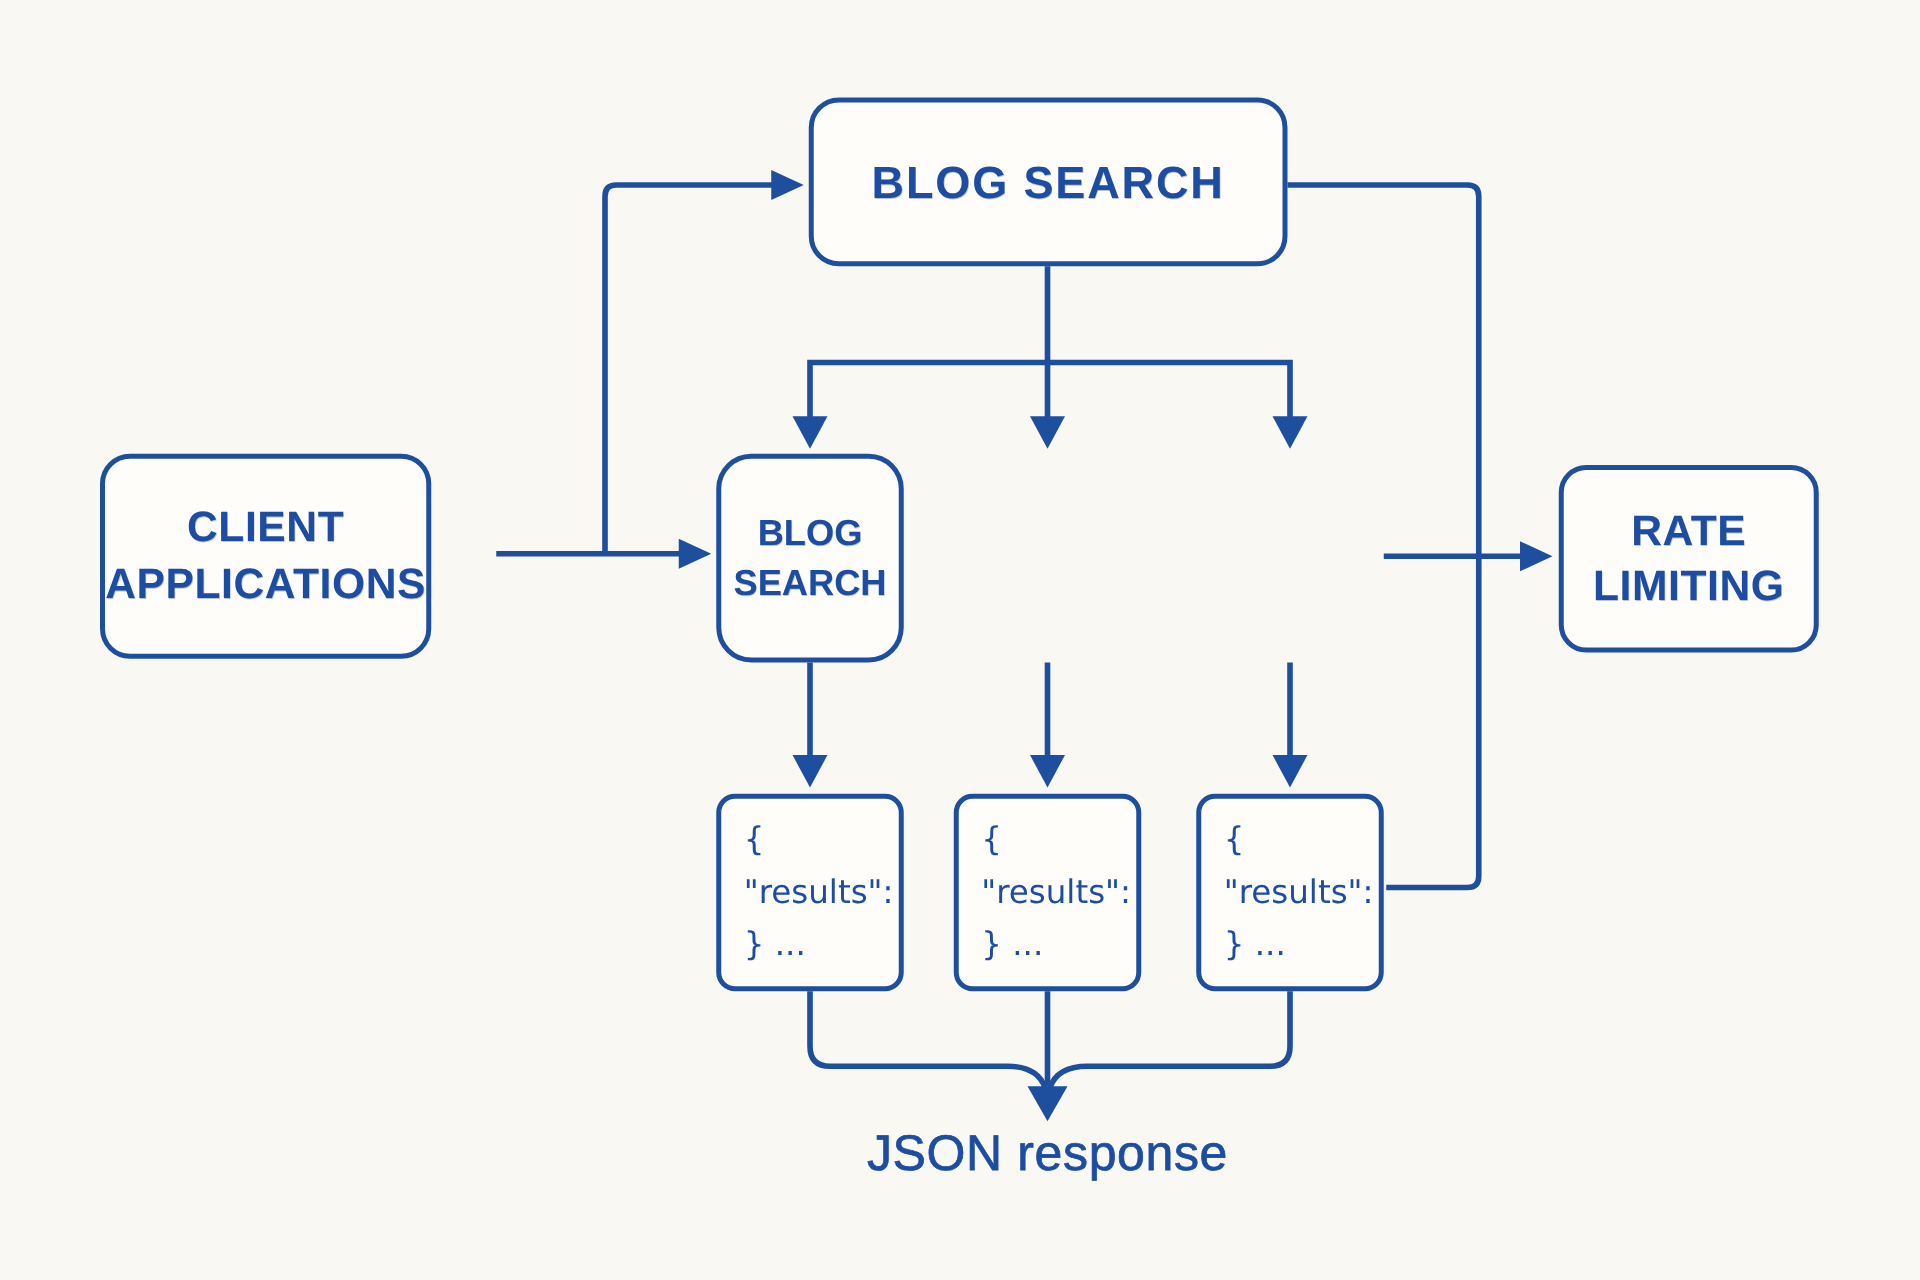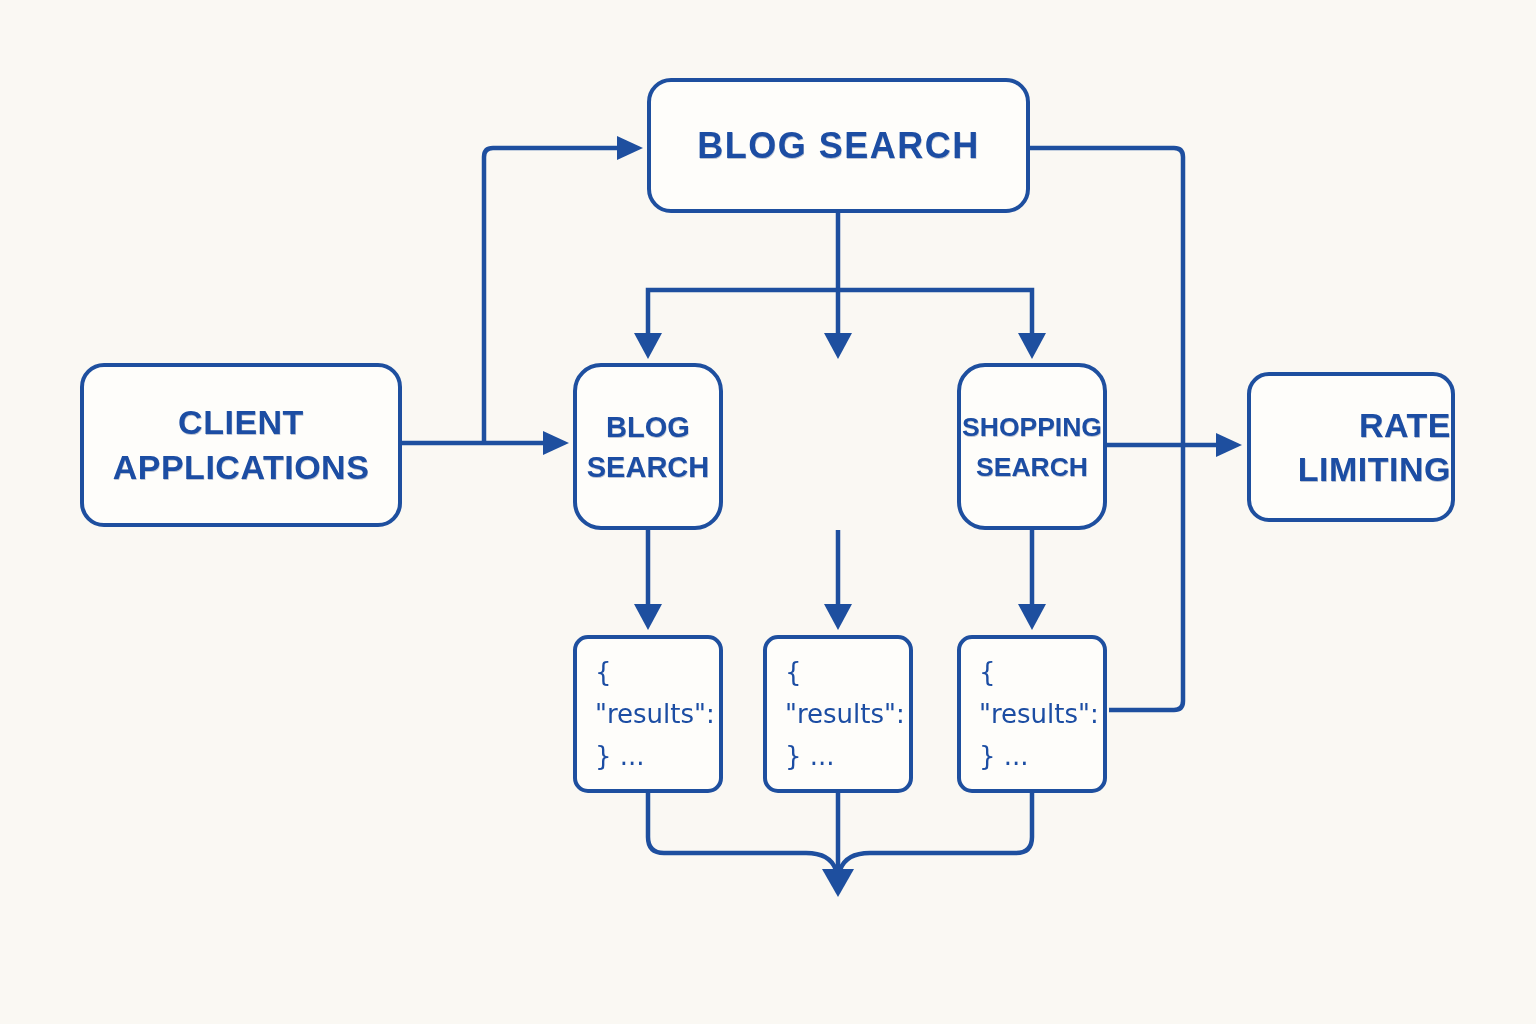--- a/index.html
+++ b/index.html
@@ -41,38 +41,38 @@
     color: var(--text);
     font-weight: bold;
     text-shadow: 0.5px 0.8px 0 rgba(18, 48, 105, 0.28);
   }
   .node--top {
     left: 647px; top: 78px; width: 383px; height: 135px;
     border-radius: 24px;
     font-size: 36px; letter-spacing: 1.5px;
   }
   .node--client {
-    left: 80px; top: 363px; width: 322px; height: 164px;
+    left: 80px; top: 363px; width: 265px; height: 164px;
     border-radius: 24px;
     font-size: 34px; letter-spacing: 0.5px; line-height: 45px;
     padding: 0 30px;
   }
   .node--mid {
     top: 363px; width: 150px; height: 167px;
     border-radius: 28px;
     font-size: 29px; letter-spacing: 0; line-height: 40px;
     padding: 0 2px;
   }
   .node--blog     { left: 573px; }
   .node--news     { left: 763px; }
   .node--shopping { left: 957px; font-size: 26.5px; }
   .node--rate {
     left: 1247px; top: 372px; width: 208px; height: 150px;
     border-radius: 22px;
-    font-size: 34px; letter-spacing: 0.5px; line-height: 44px; text-align: right;
+    font-size: 34px; letter-spacing: 0.5px; line-height: 44px;
   }
   .node--result {
     top: 635px; width: 150px; height: 158px;
     border-radius: 15px;
     display: block;
     font-family: "DejaVu Sans", "Liberation Sans", sans-serif;
     font-weight: normal;
     font-size: 26px; line-height: 42px;
     text-align: left;
     padding: 12px 0 0 18px;
@@ -133,23 +133,20 @@
 
   <div class="node node--client">
     <span>CLIENT APPLICATIONS</span>
   </div>
 
   <div class="node node--mid node--blog">
     <span>BLOG SEARCH</span>
   </div>
 
 
-  <div class="node node--mid node--shopping">
-    <span>SHOPPING SEARCH</span>
-  </div>
 
   <div class="node node--rate">
     <span>RATE LIMITING</span>
   </div>
 
   <div class="node node--result node--blog">
     <span class="code-line">{</span>
     <span class="code-line">"results":</span>
     <span class="code-line">} ...</span>
   </div>
@@ -159,14 +156,15 @@
     <span class="code-line">"results":</span>
     <span class="code-line">} ...</span>
   </div>
 
   <div class="node node--result node--shopping">
     <span class="code-line">{</span>
     <span class="code-line">"results":</span>
     <span class="code-line">} ...</span>
   </div>
 
+  <div class="caption">JSON response</div>
 
 </div>
 
 </body></html>

